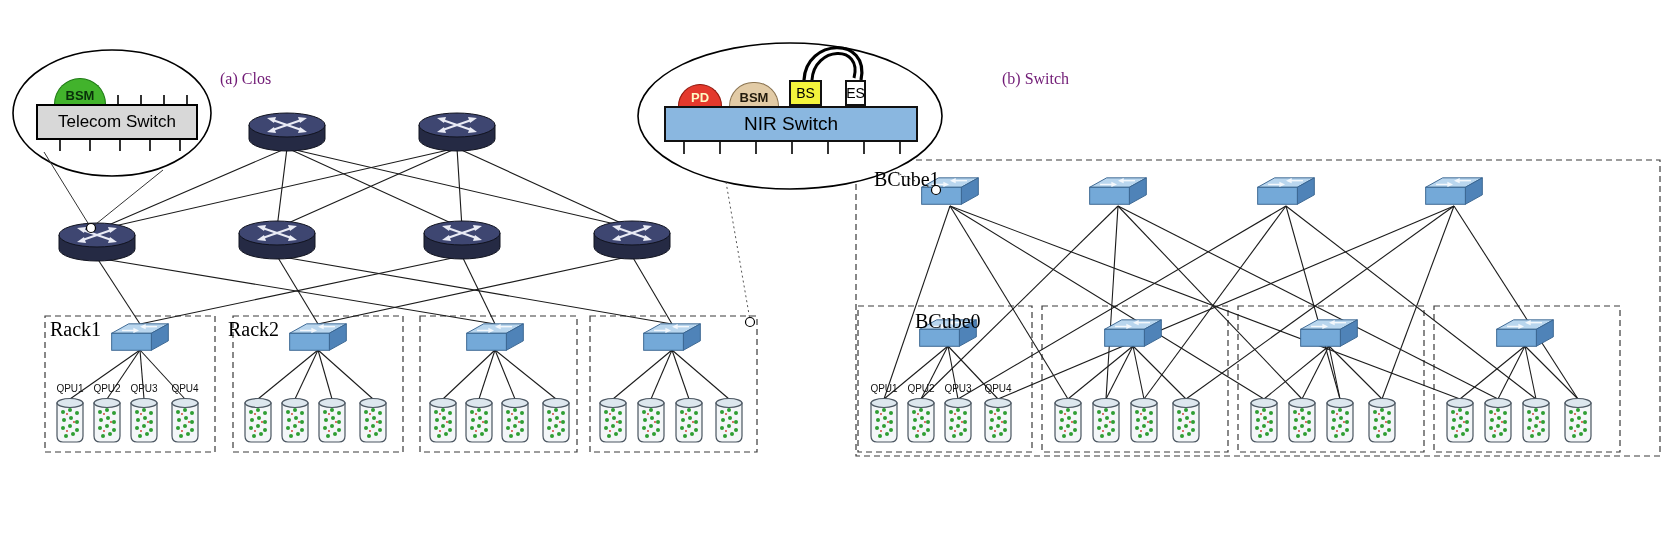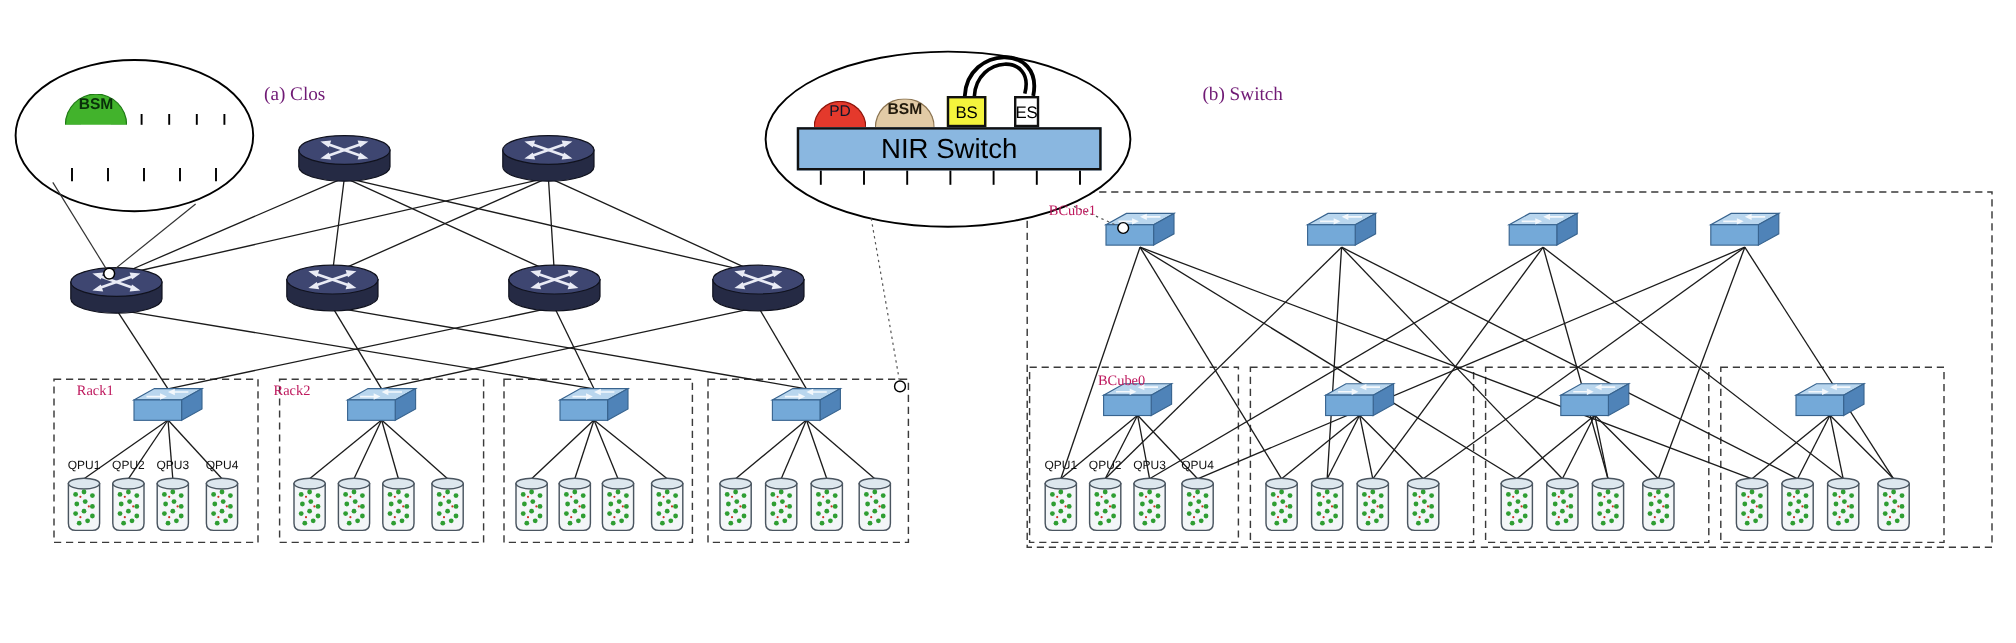--- a/index.html
+++ b/index.html
@@ -2,36 +2,36 @@
 <html style="--bsm-green: #42b32c; --pd-red: #e4392c; --bsm-tan: #e2cba6; --bs-yellow: #f4f43c; --es-white: #ffffff; --nir-blue: #8ab7e0; --telecom-gray: #d8d8d8; --router-navy: #2a2f4d; --switch-blue: #74a9d8; --qpu-dot-green: #2f9e33;"><head>
 <meta charset="utf-8">
 <style>
   *{margin:0;padding:0;box-sizing:border-box}
   html,body{background:#fff}
   body{font-family:"Liberation Sans",sans-serif;color:#000}
   .canvas{position:relative;width:1680px;height:536px;background:#fff;overflow:hidden}
   #diagram{position:absolute;left:0;top:0;width:1680px;height:536px}
   .dash{fill:none;stroke:#3a3a3a;stroke-width:1.2;stroke-dasharray:6 4}
   .panel-title{position:absolute;font-family:"Liberation Serif",serif;font-size:16px;color:#701a75;white-space:nowrap}
-  .lbl{position:absolute;font-family:"Liberation Serif",serif;font-size:12px;color:#be185d;white-space:nowrap}
+  .lbl{position:absolute;font-family:"Liberation Serif",serif;font-size:20px;color:#000000;white-space:nowrap}
   .qpu-lbl{position:absolute;font-family:Liberation Sans, sans-serif;font-size:10px;color:#111;transform:translateX(-50%);white-space:nowrap}
-  .dome{position:absolute;display:flex;justify-content:center;border-bottom:none!important;white-space:nowrap}
+  .dome{position:absolute;display:flex;align-items:flex-end;justify-content:center;border-bottom:none!important;white-space:nowrap}
   .dome.bsm-green{left:54px;top:78px;width:52px;height:26px;border-radius:26px 26px 0 0;
     background:var(--bsm-green,#42b32c);border:1.6px solid #1e7a14;font-size:13px;font-weight:bold;color:#09300a;padding-bottom:1px}
   .dome.pd{left:678px;top:84px;width:44px;height:22px;border-radius:22px 22px 0 0;
-    background:var(--pd-red,#e4392c);border:1.6px solid #8e150b;font-size:13px;font-weight:normal;color:#0f172a;padding-bottom:11px}
+    background:var(--pd-red,#e4392c);border:1.6px solid #8e150b;font-size:13px;font-weight:bold;color:#fef9c3;padding-bottom:1px}
   .dome.tan{left:729px;top:82px;width:50px;height:24px;border-radius:24px 24px 0 0;
     background:var(--bsm-tan,#e2cba6);border:1.6px solid #8a7350;font-size:13px;font-weight:bold;color:#221a0c;padding-bottom:1px}
   .cbox{position:absolute;display:flex;align-items:center;justify-content:center;font-weight:normal;white-space:nowrap}
   .cbox.telecom{left:36px;top:104px;width:162px;height:36px;background:var(--telecom-gray,#d8d8d8);
     border:2.5px solid #000;font-size:17px;color:#000}
   .cbox.bs{left:789px;top:80px;width:33px;height:26px;background:var(--bs-yellow,#f4f43c);border:2px solid #111;font-size:14px}
   .cbox.es{left:845px;top:80px;width:21px;height:26px;background:var(--es-white,#fff);border:2px solid #111;font-size:14px}
   .cbox.nir{left:664px;top:106px;width:254px;height:36px;background:var(--nir-blue,#8ab7e0);
-    border:2px solid #111;font-size:23px;color:#000}
+    border:2px solid #111;font-size:19px;color:#000}
 </style>
 </head>
 <body>
 
 <div class="canvas">
 
   <svg id="diagram" viewBox="0 0 1680 536">
     <defs>
       <symbol id="router" viewBox="0 0 84 48">
         <path d="M4 16 L4 30 A38 12 0 0 0 80 30 L80 16 Z" fill="#252a44" stroke="#10121e" stroke-width="1"></path>
@@ -242,38 +242,41 @@
         <path d="M812 80 C814 46 863 44 854 78" fill="none" stroke="#000" stroke-width="3"></path>
       </g>
     </svg>
 
   <div class="panel-title" style="left:220px;top:70px">(a) Clos</div>
   <div class="panel-title" style="left:1002px;top:70px">(b) Switch</div>
 
   <div class="dome bsm-green">
     <span>BSM</span>
   </div>
+  <div class="cbox telecom">
+    <span>Telecom Switch</span>
+  </div>
 
   <div class="dome pd">
     <span>PD</span>
   </div>
   <div class="dome tan">
     <span>BSM</span>
   </div>
   <div class="cbox bs">
     <span>BS</span>
   </div>
   <div class="cbox es">
     <span>ES</span>
   </div>
   <div class="cbox nir">
     <span>NIR Switch</span>
   </div>
 
-  <div class="lbl" style="left:64px;top:318px">Rack1</div>
+  <div class="lbl" style="left:50px;top:318px">Rack1</div>
   <div class="lbl" style="left:228px;top:318px">Rack2</div>
   <div class="lbl" style="left:874px;top:168px">BCube1</div>
   <div class="lbl" style="left:915px;top:310px">BCube0</div>
 
   <div class="qpu-lbl" style="left:70px;top:383px">QPU1</div>
   <div class="qpu-lbl" style="left:107px;top:383px">QPU2</div>
   <div class="qpu-lbl" style="left:144px;top:383px">QPU3</div>
   <div class="qpu-lbl" style="left:185px;top:383px">QPU4</div>
 
   <div class="qpu-lbl" style="left:884px;top:383px">QPU1</div>

